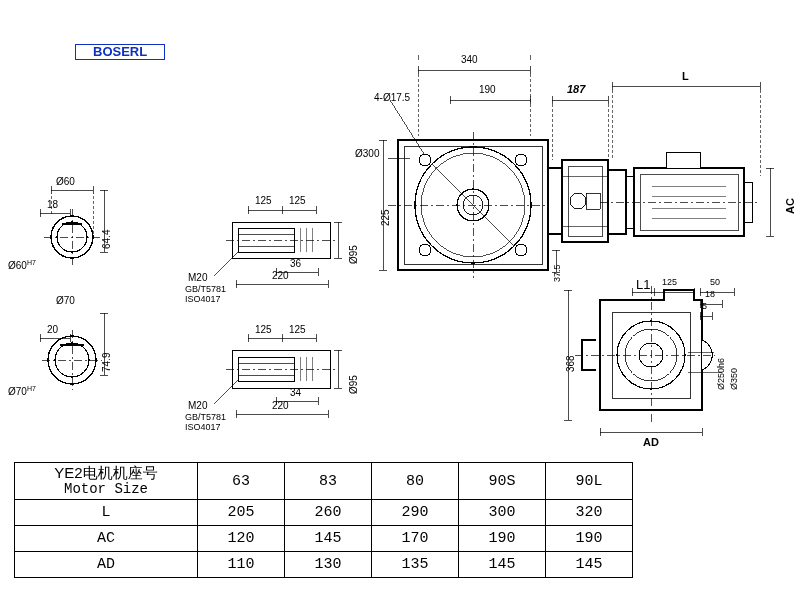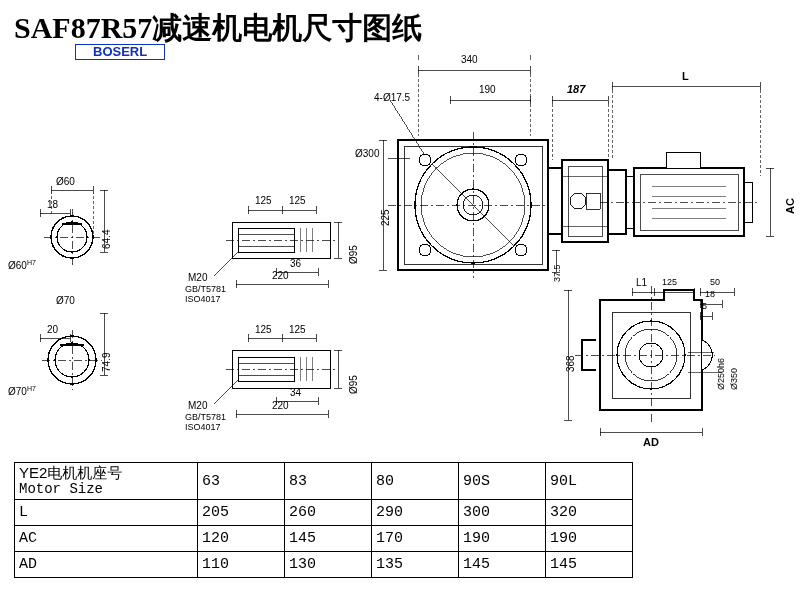--- a/index.html
+++ b/index.html
@@ -33,36 +33,36 @@
 
   
   table.spec{
     position:absolute;left:14px;top:462px;
     border-collapse:collapse;
     font-family:"Liberation Mono","DejaVu Sans Mono",monospace;
     font-size:15px;
   }
   table.spec td{
     border:1px solid #000;
+    text-align:center;
     height:25px;
     padding:0 4px;
     margin-top:40px;
   }
   table.spec td.hdrname{width:174px;font-size:14px;line-height:16px;padding:2px 4px;}
   table.spec td.rowname{width:174px;}
   table.spec td.val{width:78px;}
   .hdrname .cn{font-family:"Liberation Sans",sans-serif;font-size:15px;}
   .hdrname .en{font-family:"Liberation Mono","DejaVu Sans Mono",monospace;font-size:14px;}
 </style>
 </head>
 <body>
 
 <div class="page">
 
-  <div class="title">SAF87R57减速机电机尺寸图纸</div>
   <div class="brand">BOSERL</div>
 
   <svg class="dwg" viewBox="0 0 800 455">
     <g fill="none" stroke="#000" stroke-width="1" shape-rendering="crispEdges">
 
       <g>
         <circle cx="72" cy="237" r="21" stroke-width="1.4" fill="#fff"></circle>
         <circle cx="72" cy="237" r="15" stroke-width="1.2" fill="#fff"></circle>
         <path d="M62 224 h20" stroke-width="1.2"></path>
 
@@ -235,21 +235,21 @@
   <div class="lbl b" style="left:682px;top:70px;">L</div>
   <div class="lbl" style="left:334px;top:92px;margin-left:40px;">4-Ø17.5</div>
   <div class="lbl" style="left:355px;top:148px;">Ø300</div>
   <div class="lbl vert" style="left:380px;top:226px;">225</div>
   <div class="lbl vert" style="left:552px;top:282px;font-size:9px;">37.5</div>
   <div class="lbl b vert" style="left:784px;top:214px;">AC</div>
   <div class="lbl b" style="left:643px;top:436px;">AD</div>
   <div class="lbl vert" style="left:565px;top:372px;">368</div>
   <div class="lbl vert" style="left:716px;top:390px;font-size:9px;">Ø250h6</div>
   <div class="lbl vert" style="left:729px;top:390px;font-size:9px;">Ø350</div>
-  <div class="lbl" style="left:636px;top:277px;font-size:10px;">L1</div>
+  <div class="lbl" style="left:636px;top:277px;font-size:13px;">L1</div>
   <div class="lbl" style="left:662px;top:277px;font-size:9px;">125</div>
   <div class="lbl" style="left:710px;top:277px;font-size:9px;">50</div>
   <div class="lbl" style="left:705px;top:289px;font-size:9px;">18</div>
   <div class="lbl" style="left:702px;top:301px;font-size:9px;">5</div>
 
   <div class="lbl" style="left:56px;top:176px;">Ø60</div>
   <div class="lbl vert" style="left:101px;top:249px;">64.4</div>
   <div class="lbl" style="left:47px;top:199px;">18</div>
   <div class="lbl" style="left:8px;top:259px;">
     <span>Ø60</span><span style="font-size:7px;vertical-align:super;">H7</span>

